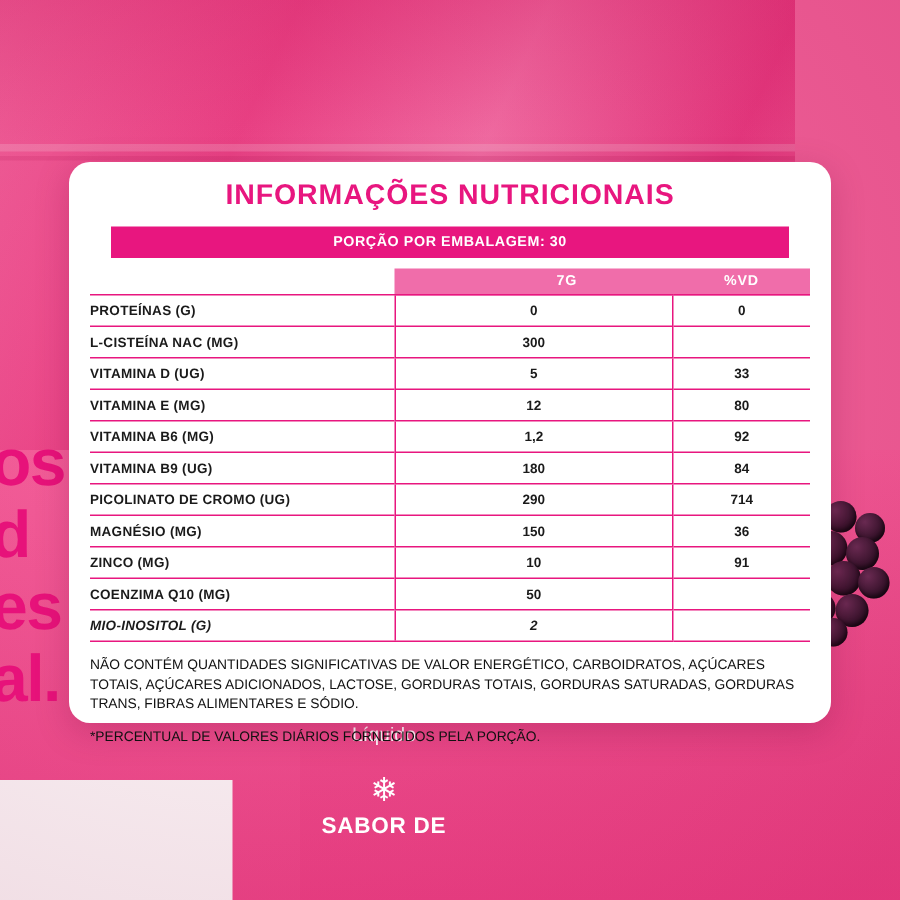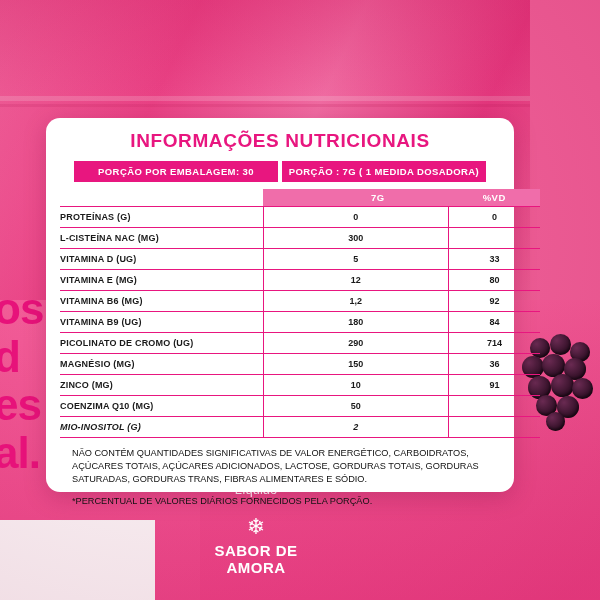--- a/index.html
+++ b/index.html
@@ -47,21 +47,21 @@
   .sabor .ico{font-size:22px;line-height:22px;}
   .sabor .l1{font-size:15px;font-weight:bold;letter-spacing:.5px;margin-top:4px;}
   .sabor .l2{font-size:15px;font-weight:bold;letter-spacing:.5px;}
   .liquido{position:absolute;left:196px;top:482px;width:120px;text-align:center;
     color:#ffffff;font-size:13px;}
   .leftlabel{position:absolute;left:0;top:530px;width:155px;color:#e7127a;
     font-weight:bold;font-size:17px;line-height:23px;text-align:left;}
   .leftlabel div{white-space:nowrap;}
 
   
-  #card{position:absolute;left:46px;top:118px;width:468px;height:374px;
+  #card{position:absolute;left:46px;top:108px;width:508px;height:374px;
     background:#ffffff;border-radius:14px;box-shadow:0 6px 22px rgba(120,10,60,.25);
     padding:0;box-sizing:border-box;}
   .card-title{color:#e8167f;font-size:19px;font-weight:bold;text-align:center;
     letter-spacing:.6px;padding:12px 0 9px;}
   .band{display:flex;margin:0 28px;}
   .band .cell{flex:1;background:#e8167f;color:#ffffff;font-size:9.5px;
     text-align:center;padding:5px 0;font-weight:bold;letter-spacing:.4px;}
   .band .cell + .cell{margin-left:4px;}
 
   table.nut{border-collapse:collapse;margin:7px 14px 0;width:480px;
@@ -72,21 +72,21 @@
   .hpink{background:#f06daa;color:#ffffff;font-weight:bold;text-align:center;
     font-size:9.5px;letter-spacing:.5px;}
   .nut tbody tr td{border-top:1px solid #e8167f;height:20px;vertical-align:middle;}
   .nut tbody tr:last-child td{border-bottom:1px solid #e8167f;font-style:italic;}
   td.nm{padding-left:7px;font-weight:bold;font-size:9px;letter-spacing:.2px;width:222px;}
   td.v1{text-align:center;font-weight:bold;font-size:9px;width:158px;
     border-left:1px solid #e8167f;}
   td.v2{text-align:center;font-weight:bold;font-size:9px;width:100px;
     border-left:1px solid #e8167f;}
   .footnotes{margin:9px 14px 0;font-size:9.2px;color:#111;line-height:13px;}
-  .footnotes p{margin:0 12px 9px;}
+  .footnotes p{margin:0 0 9px;}
 </style>
 </head>
 <body>
 
 <div id="bg">
   <div class="bg-bottom"></div>
   <div class="bg-bottom-left"></div>
   <div class="bg-top"></div>
   <div class="bg-right-top"></div>
   <div class="bg-pouch">
@@ -118,32 +118,30 @@
   <div class="drupe" style="left:16px;top:63px;width:21px;height:21px;"></div>
   <div class="drupe" style="left:37px;top:64px;width:22px;height:22px;"></div>
   <div class="drupe" style="left:26px;top:80px;width:19px;height:19px;"></div>
 </div>
 
 <div class="liquido">Líquido</div>
 
 <div class="sabor">
   <div class="ico">❄</div>
   <div class="l1">SABOR DE</div>
-  <div class="l2">AMORA</div>
 </div>
 
 <div class="leftlabel">
 </div>
 
 <div id="card">
   <div class="card-title">INFORMAÇÕES NUTRICIONAIS</div>
 
   <div class="band">
     <div class="cell">PORÇÃO POR EMBALAGEM: 30</div>
-    <div class="cell">PORÇÃO : 7G ( 1 MEDIDA DOSADORA)</div>
   </div>
 
   <table class="nut">
     <thead>
       <tr class="hrow">
         <td class="hblank" style="width:222px;"></td>
         <td class="hpink" style="width:158px;padding-left:44px;">7G</td>
         <td class="hpink" style="width:100px;">%VD</td>
       </tr>
     </thead>

